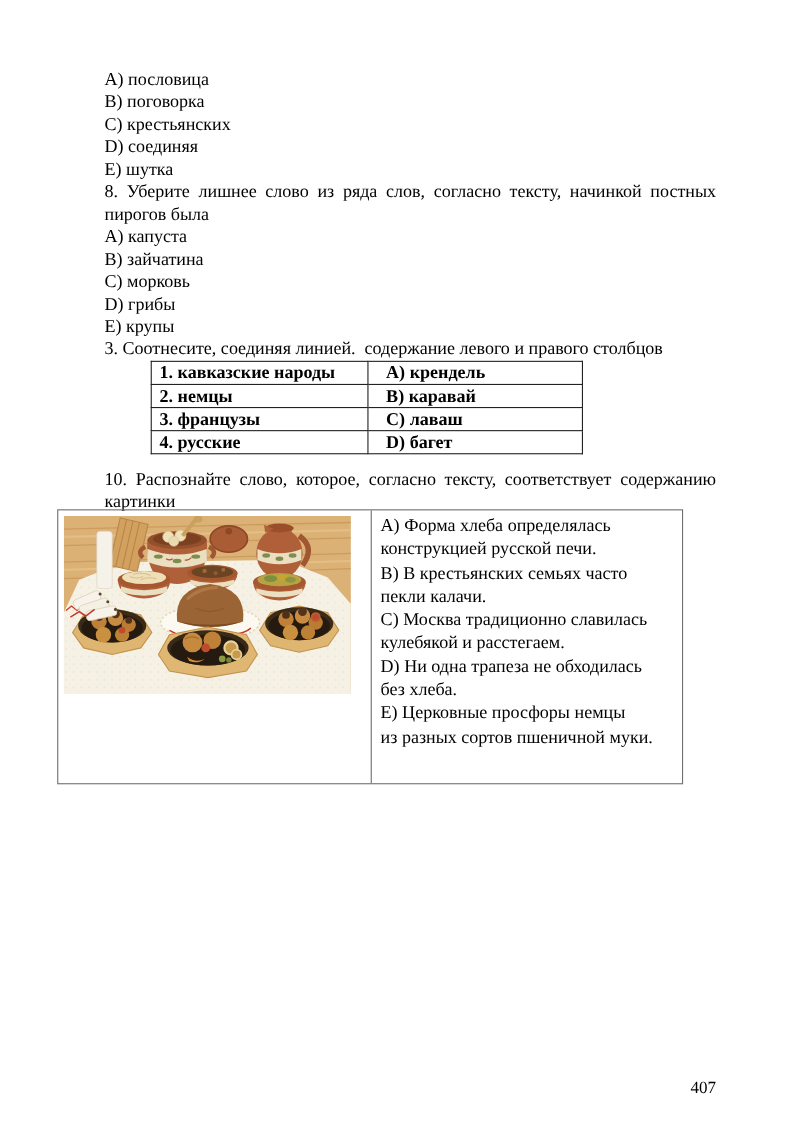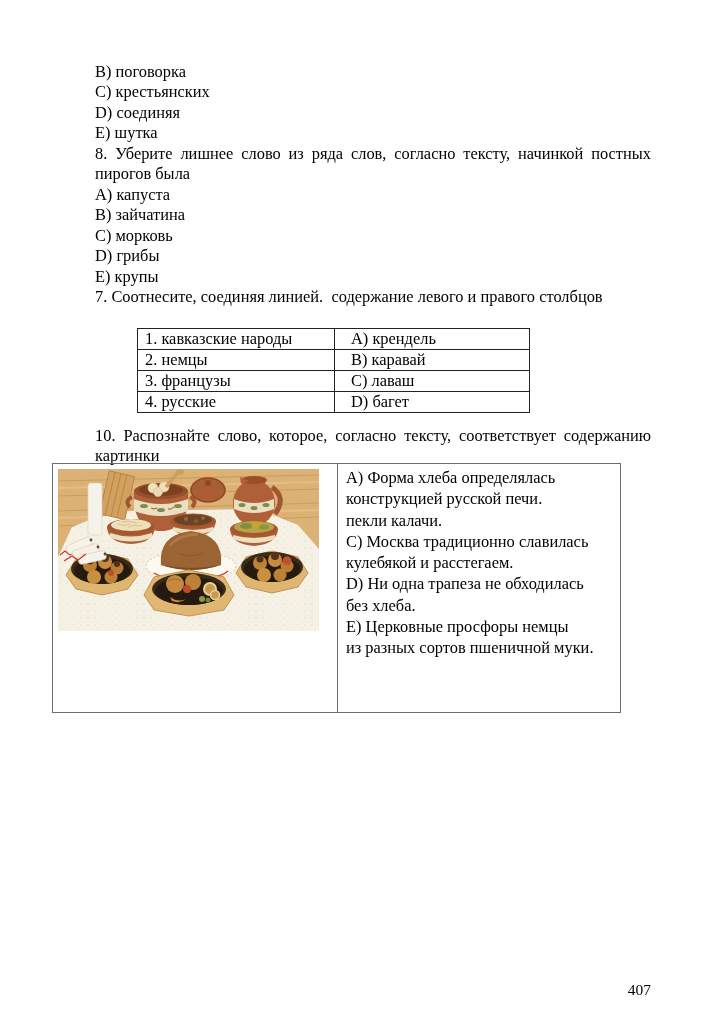--- a/index.html
+++ b/index.html
@@ -17,20 +17,21 @@
   }
   .line { white-space:nowrap; }
   .justify-line { text-align:justify; text-align-last:justify; white-space:normal; }
   .prewrap { white-space:pre-wrap; }
 
   
   .q9-table {
     position:absolute; left:137px; top:328px;
     border-collapse:collapse;
     font-size:16.4px;
+    font-weight:bold;
   }
   .q9-table td {
     border:1px solid #222;
     height:19px;
     padding:0 4px 0 7px;
     vertical-align:middle;
     white-space:nowrap;
   }
   .q9-table td.c1 { width:185px; }
   .q9-table td.c2 { width:174px;padding-left:16px; }
@@ -57,34 +58,35 @@
 
   .page-number {
     position:absolute; left:95px; top:981px; width:556px;
     text-align:right; font-size:15.5px;
   }
 </style>
 </head>
 <body>
 
 <div class="flow">
+  <div class="line">А) пословица</div>
   <div class="line">В) поговорка</div>
   <div class="line">С) крестьянских</div>
   <div class="line">D) соединяя</div>
   <div class="line">Е) шутка</div>
 
   <div class="justify-line">8. Уберите лишнее слово из ряда слов, согласно тексту, начинкой постных</div>
   <div class="line">пирогов была</div>
   <div class="line">А) капуста</div>
   <div class="line">В) зайчатина</div>
   <div class="line">С) морковь</div>
   <div class="line">D) грибы</div>
   <div class="line">Е) крупы</div>
 
-  <div class="line prewrap">7. Соотнесите, соединяя линией.  содержание левого и правого столбцов</div>
+  <div class="line prewrap">3. Соотнесите, соединяя линией.  содержание левого и правого столбцов</div>
 </div>
 
 <table class="q9-table">
   <tbody>
     <tr>
       <td class="c1">1. кавказские народы</td>
       <td class="c2">А) крендель</td>
     </tr>
     <tr>
       <td class="c1">2. немцы</td>
@@ -257,20 +259,21 @@
         <circle cx="33" cy="71" r="1.4" fill="#5a4632"></circle>
           <circle cx="40" cy="78" r="1.4" fill="#5a4632"></circle>
           <circle cx="47" cy="85" r="1.4" fill="#5a4632"></circle>
         <path d="M6,92 l8,-5 l6,4 l8,-6" stroke="#c23a2b" stroke-width="1.4" fill="none"></path>
       </g>
     </svg>
   </div>
   <div class="q10-options-cell">
     <div class="line">А) Форма хлеба определялась</div>
     <div class="line">конструкцией русской печи.</div>
+    <div class="line">В) В крестьянских семьях часто</div>
     <div class="line">пекли калачи.</div>
     <div class="line">С) Москва традиционно славилась</div>
     <div class="line">кулебякой и расстегаем.</div>
     <div class="line">D) Ни одна трапеза не обходилась</div>
     <div class="line">без хлеба.</div>
     <div class="line">Е) Церковные просфоры немцы</div>
     <div class="line">из разных сортов пшеничной муки.</div>
   </div>
 </div>
 

